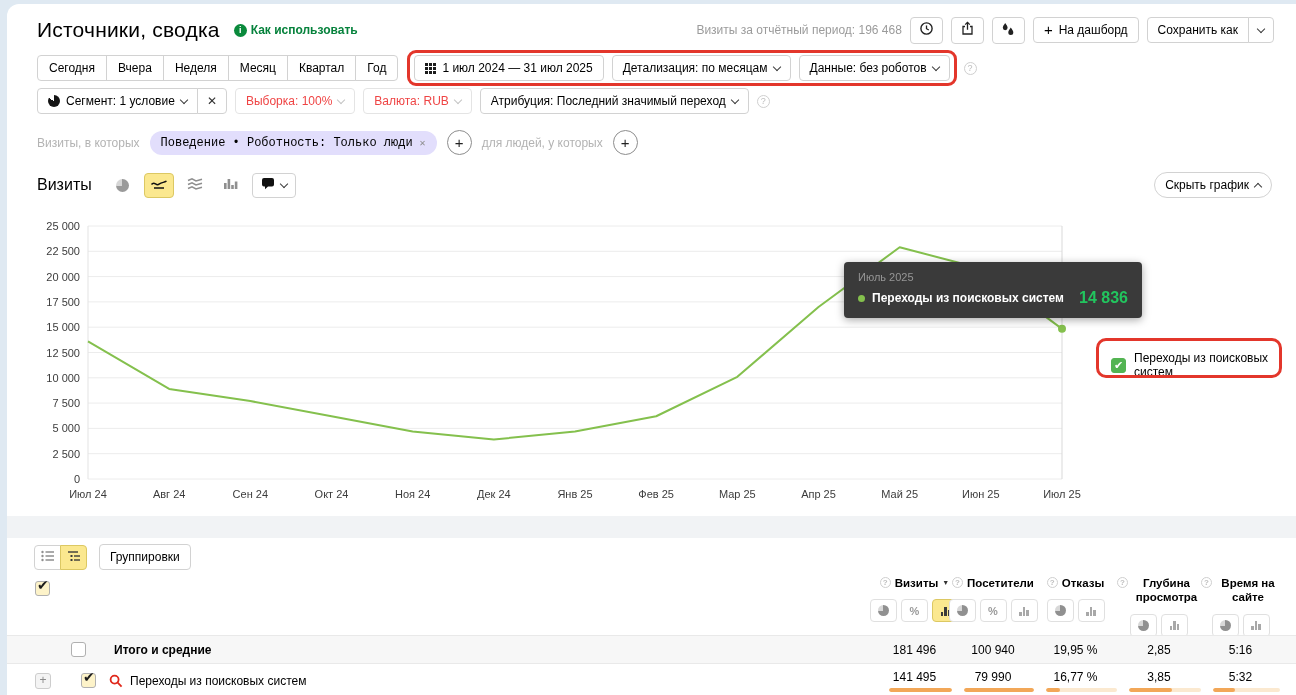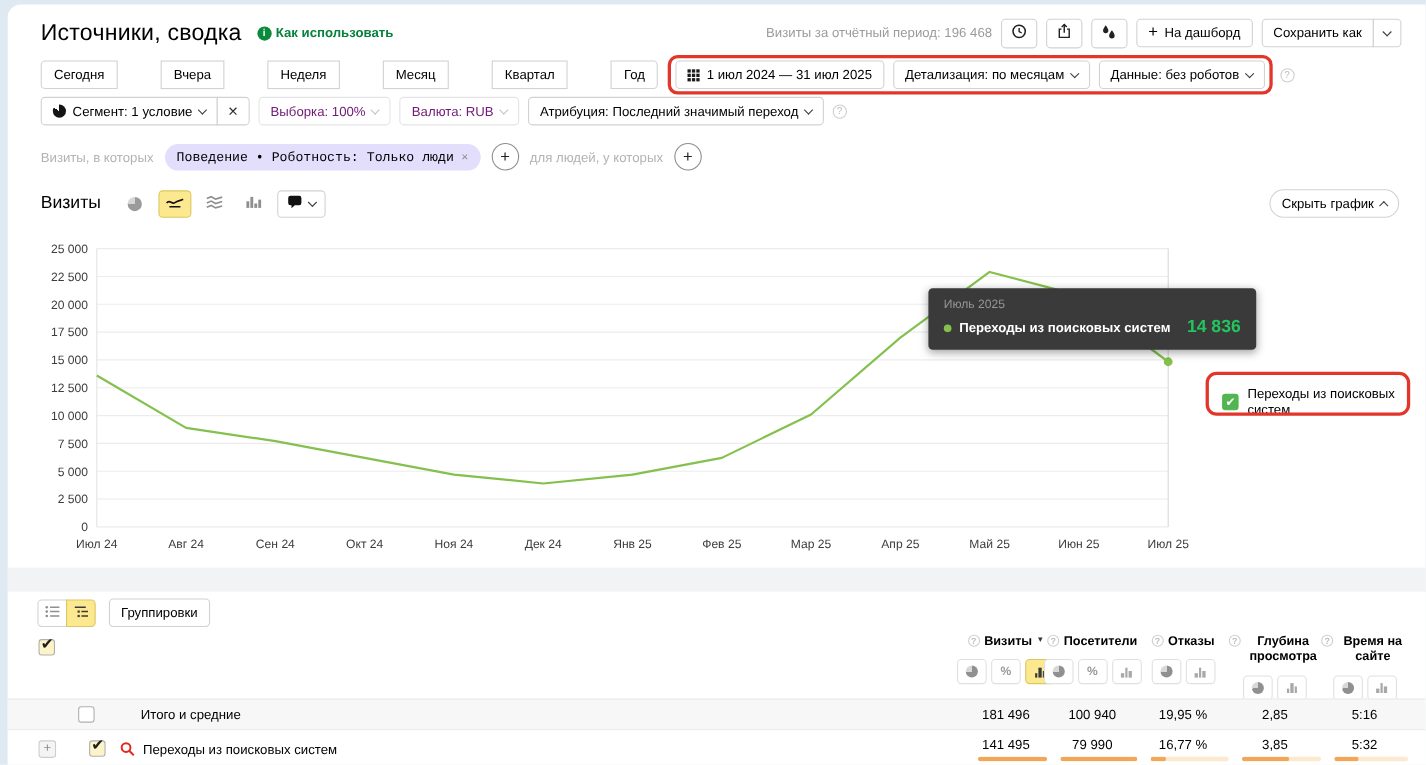--- a/index.html
+++ b/index.html
@@ -3,21 +3,21 @@
 <meta charset="utf-8">
 <style>
   * { margin:0; padding:0; box-sizing:border-box; }
   html,body { width:1296px; height:695px; overflow:hidden; background:#dfe9f2; }
   body { font-family:"Liberation Sans", sans-serif; color:#000; }
   .page { position:absolute; left:7px; top:4px; right:0; bottom:0; background:#fff; border-top-left-radius:12px; overflow:hidden; }
 
   
   .btn { height:26px; padding:0 10px; background:#fff; border:1px solid #d2d2d2; border-radius:4px;
          font-size:12px; font-family:inherit; display:inline-flex; align-items:center; gap:6px; color:#000; cursor:pointer; white-space:nowrap; }
-  .btn.dis { color:#701a75; border-color:#e4e4e4;text-align:right; }
+  .btn.dis { color:#ef4444; border-color:#e4e4e4;text-align:right; }
   .pill { border-radius:14px; }
   .icon-btn { width:33px; height:27px; padding:0; justify-content:center; }
   .chev { width:6px; height:6px; border-right:1.4px solid #3c3c3c; border-bottom:1.4px solid #3c3c3c; transform:rotate(45deg); margin-top:-3px; flex:none; }
   .chev.up { transform:rotate(-135deg); margin-top:3px; }
   .dis .chev { border-color:#c4c4c4; }
   .q { width:13px; height:13px; border:1px solid #cfcfcf; border-radius:50%; color:#bdbdbd; font-size:9px;
        display:inline-flex; align-items:center; justify-content:center; flex:none; background:#fff; }
   .cb { width:15px; height:15px; border:1px solid #b0b0b0; border-radius:3px; background:#fff; display:inline-block; position:relative; flex:none; cursor:pointer; }
   .cb.checked { background:#fdf3c9; }
   .cb.checked::after { content:"\2714"; position:absolute; left:1px; top:-5px; font-size:14px; color:#1c1c1c; }
@@ -32,21 +32,21 @@
   .idot { width:13px; height:13px; border-radius:50%; background:#0a8a3c; color:#fff; font-size:9px; font-weight:bold;
           display:inline-flex; align-items:center; justify-content:center; }
   .help span.lbl { color:#06823c; font-size:12px; font-weight:bold; }
   .visits-period { margin-left:auto; color:#9b9b9b; font-size:12px; }
   .split { display:inline-flex; }
   .split .btn:first-child { border-radius:4px 0 0 4px; }
   .split .btn:last-child { border-radius:0 4px 4px 0; margin-left:-1px; }
 
   
   .period-row { position:absolute; left:30px; top:46px; display:flex; align-items:center; }
-  .sg { display:inline-flex;gap:40px; }
+  .sg { display:inline-flex; }
   .sg .sg-btn { height:26px; padding:0 11px; font-size:12px; font-family:inherit; background:#fff; border:1px solid #d2d2d2; margin-left:-1px; cursor:pointer; }
   .sg .sg-btn:first-child { border-radius:4px 0 0 4px; margin-left:0; }
   .sg .sg-btn:last-child { border-radius:0 4px 4px 0; }
   .grid-icon { display:inline-grid; grid-template-columns:repeat(3,3px); grid-auto-rows:3px; gap:1px; }
   .grid-icon i { background:#1c1c1c; }
   .segment-row { position:absolute; left:30px; top:84px; display:flex; align-items:center; gap:8px; }
   .seg-pie { width:12px; height:12px; border-radius:50%; background:conic-gradient(#141414 0 300deg, #fff 300deg 360deg); }
   .xbtn { font-size:12px; color:#333; padding:0 9px; }
   .filter-row { position:absolute; left:30px; top:126px; display:flex; align-items:center; gap:10px; }
   .gray-lbl { color:#b3b3b3; font-size:12px; }
@@ -106,21 +106,21 @@
   .tg-bars { display:inline-flex; align-items:flex-end; gap:1px; height:10px; }
   .tg-bars i { width:2.4px; background:#a8a8a8; display:block; }
   .tg-bars i:nth-child(1){height:4px} .tg-bars i:nth-child(2){height:9px} .tg-bars i:nth-child(3){height:6px}
   .tg-bars.dark i { background:#3a3a3a; }
   #t-rows { position:absolute; left:0; right:0; top:97px; }
   .t-row { display:flex; align-items:center; }
   .t-row.totals { height:29px; background:#f7f7f7; border-top:1px solid #e9e9e9; border-bottom:1px solid #e9e9e9; }
   .t-row.data { height:34px; border-bottom:1px solid #ededed; background:#fff; }
   .row-left { display:flex; align-items:center; flex:1; }
   .t-row.totals .cb { margin-left:64px; }
-  .t-row.totals .row-label { margin-left:42px; }
+  .t-row.totals .row-label { margin-left:28px;font-weight:bold; }
   .expander { width:16px; height:16px; margin-left:28px; border:1px solid #cdcdcd; background:#f4f4f4; border-radius:3px; color:#8a8a8a;
               font-size:12px; line-height:13px; text-align:center; padding:0; cursor:pointer; }
   .t-row.data .cb { margin-left:30px; }
   .mag { margin-left:13px; display:inline-flex; }
   .t-row.data .row-label { margin-left:7px; cursor:pointer; }
   .row-label { font-size:12px; }
   .row-vals { margin-left:auto; display:flex; padding-right:23px; }
   .vcell { text-align:center; font-size:12px; }
   .bar { height:4px; border-radius:2px; background:#fbe9d0; margin-top:4px; margin-left:12px; position:relative; overflow:hidden; }
   .bar-fill { position:absolute; left:0; top:0; bottom:0; background:#f2a758; border-radius:2px; }

